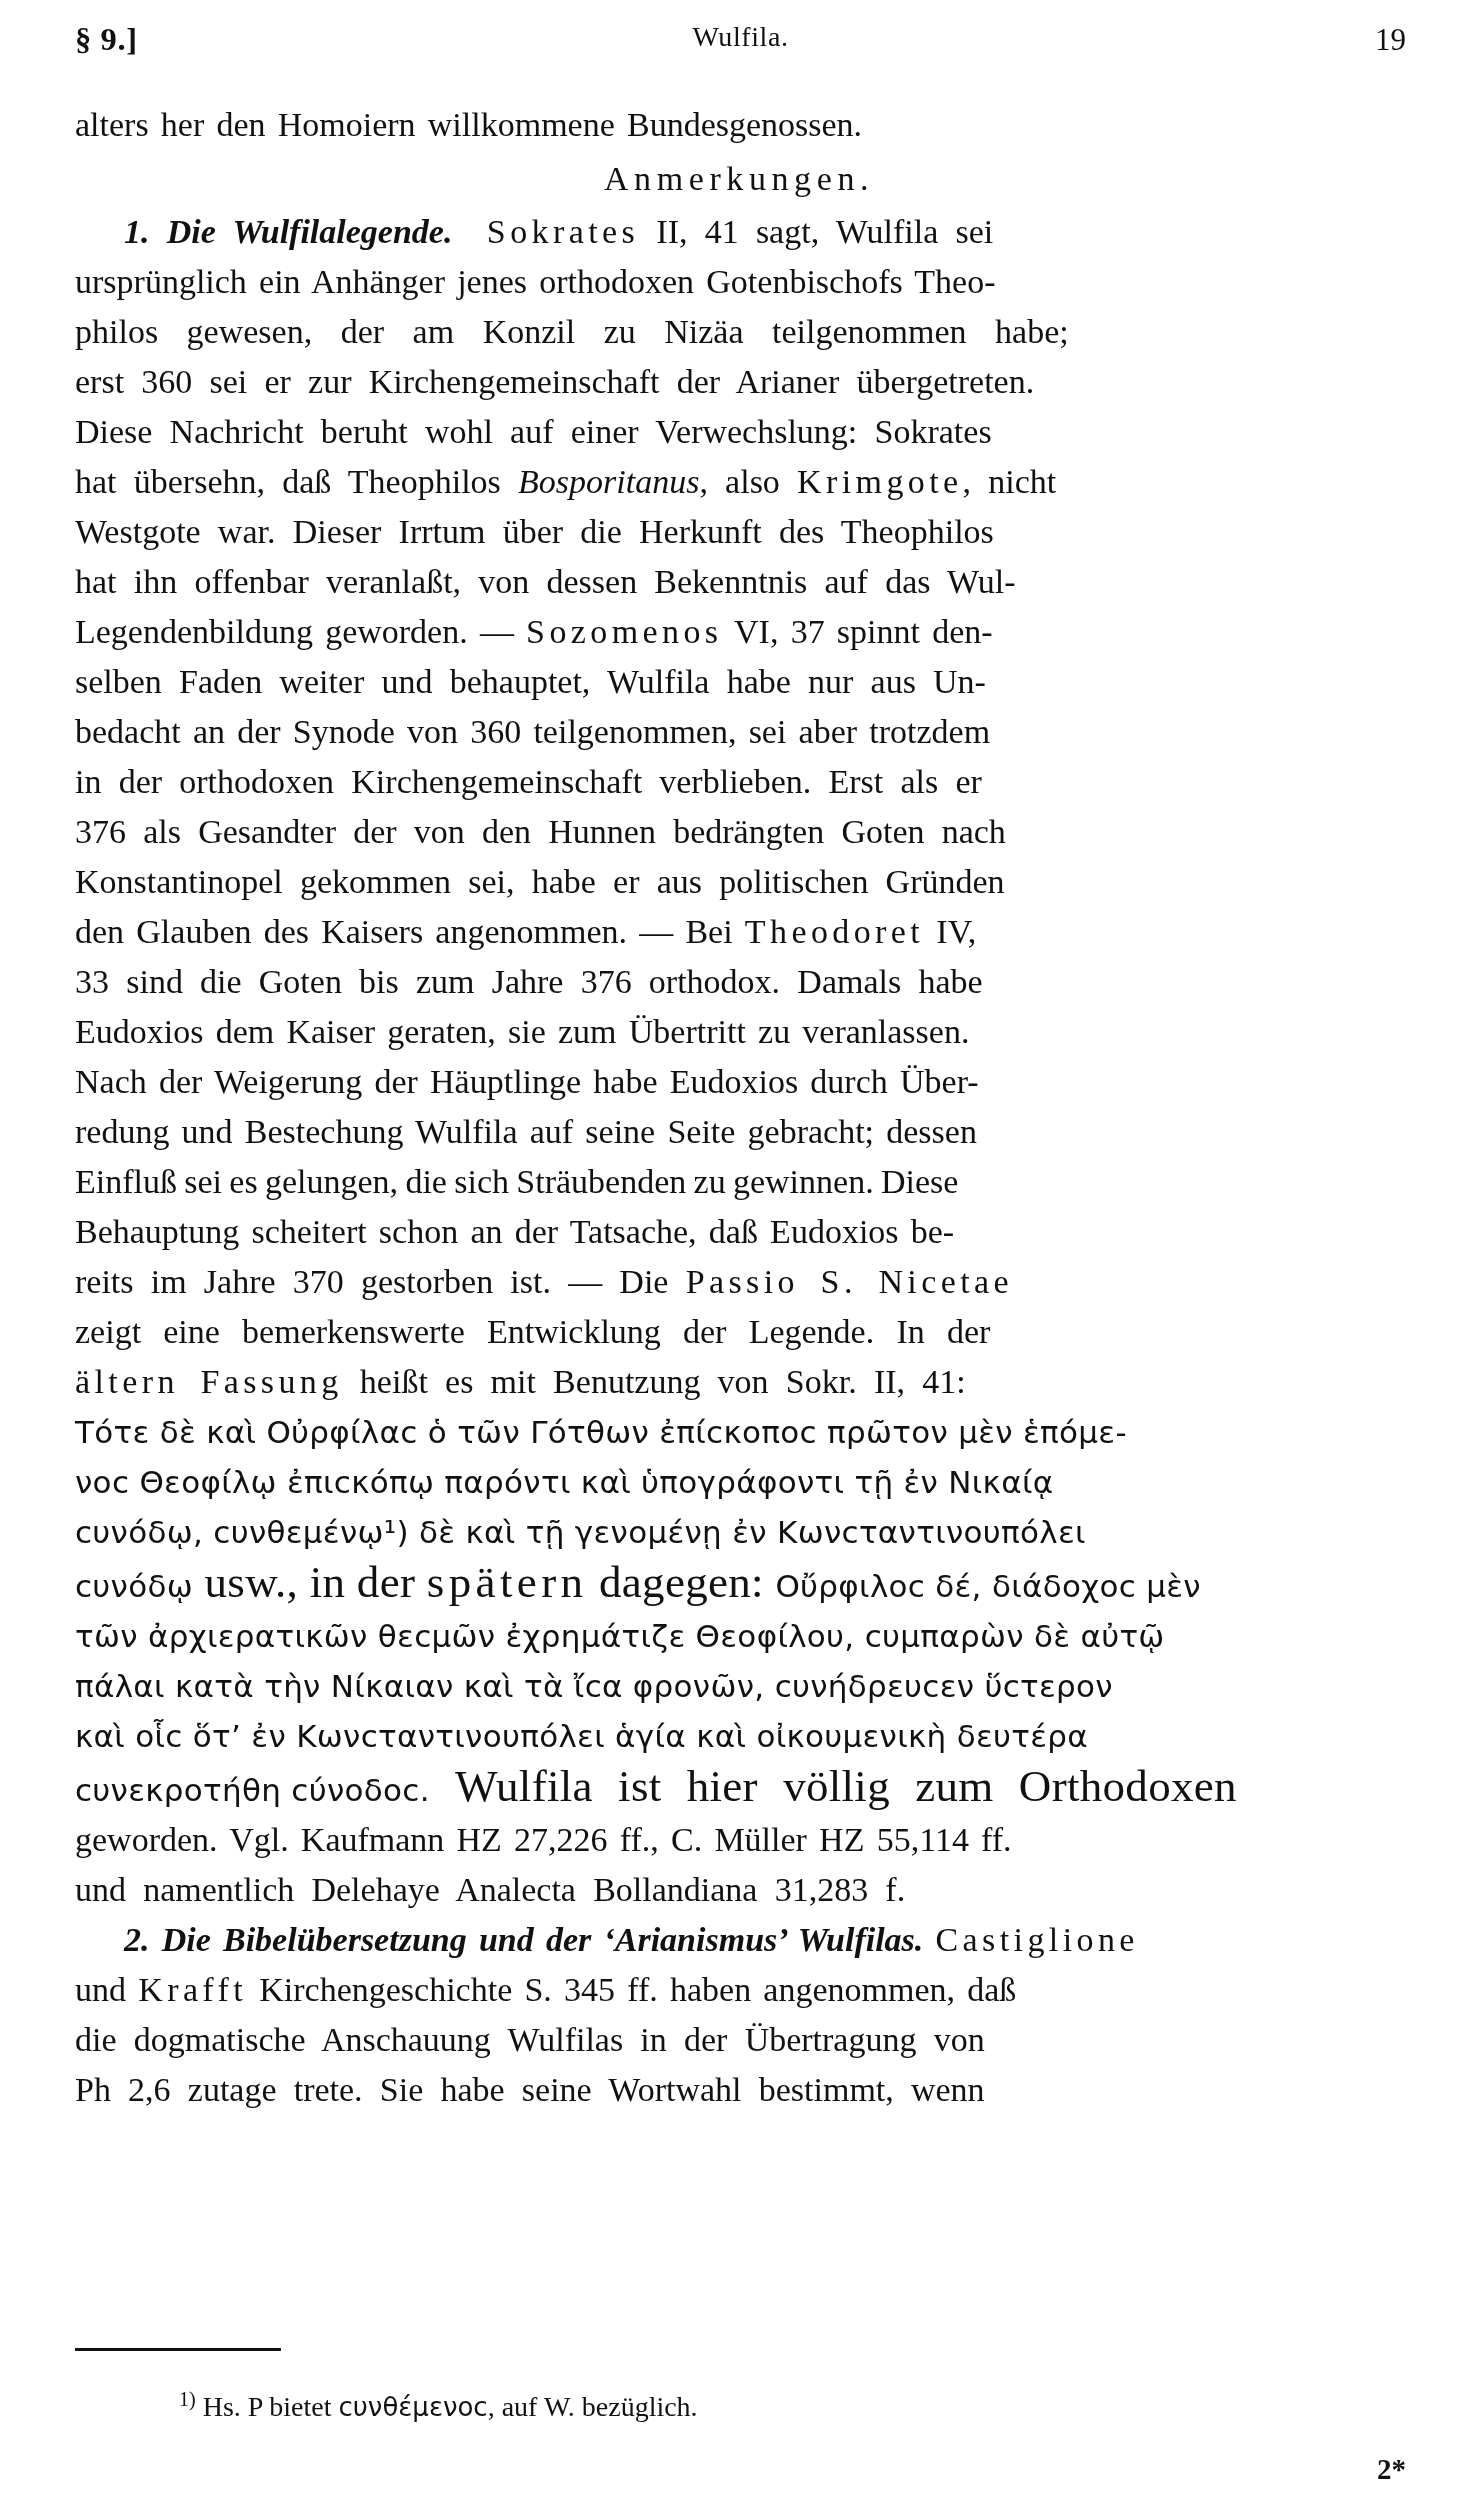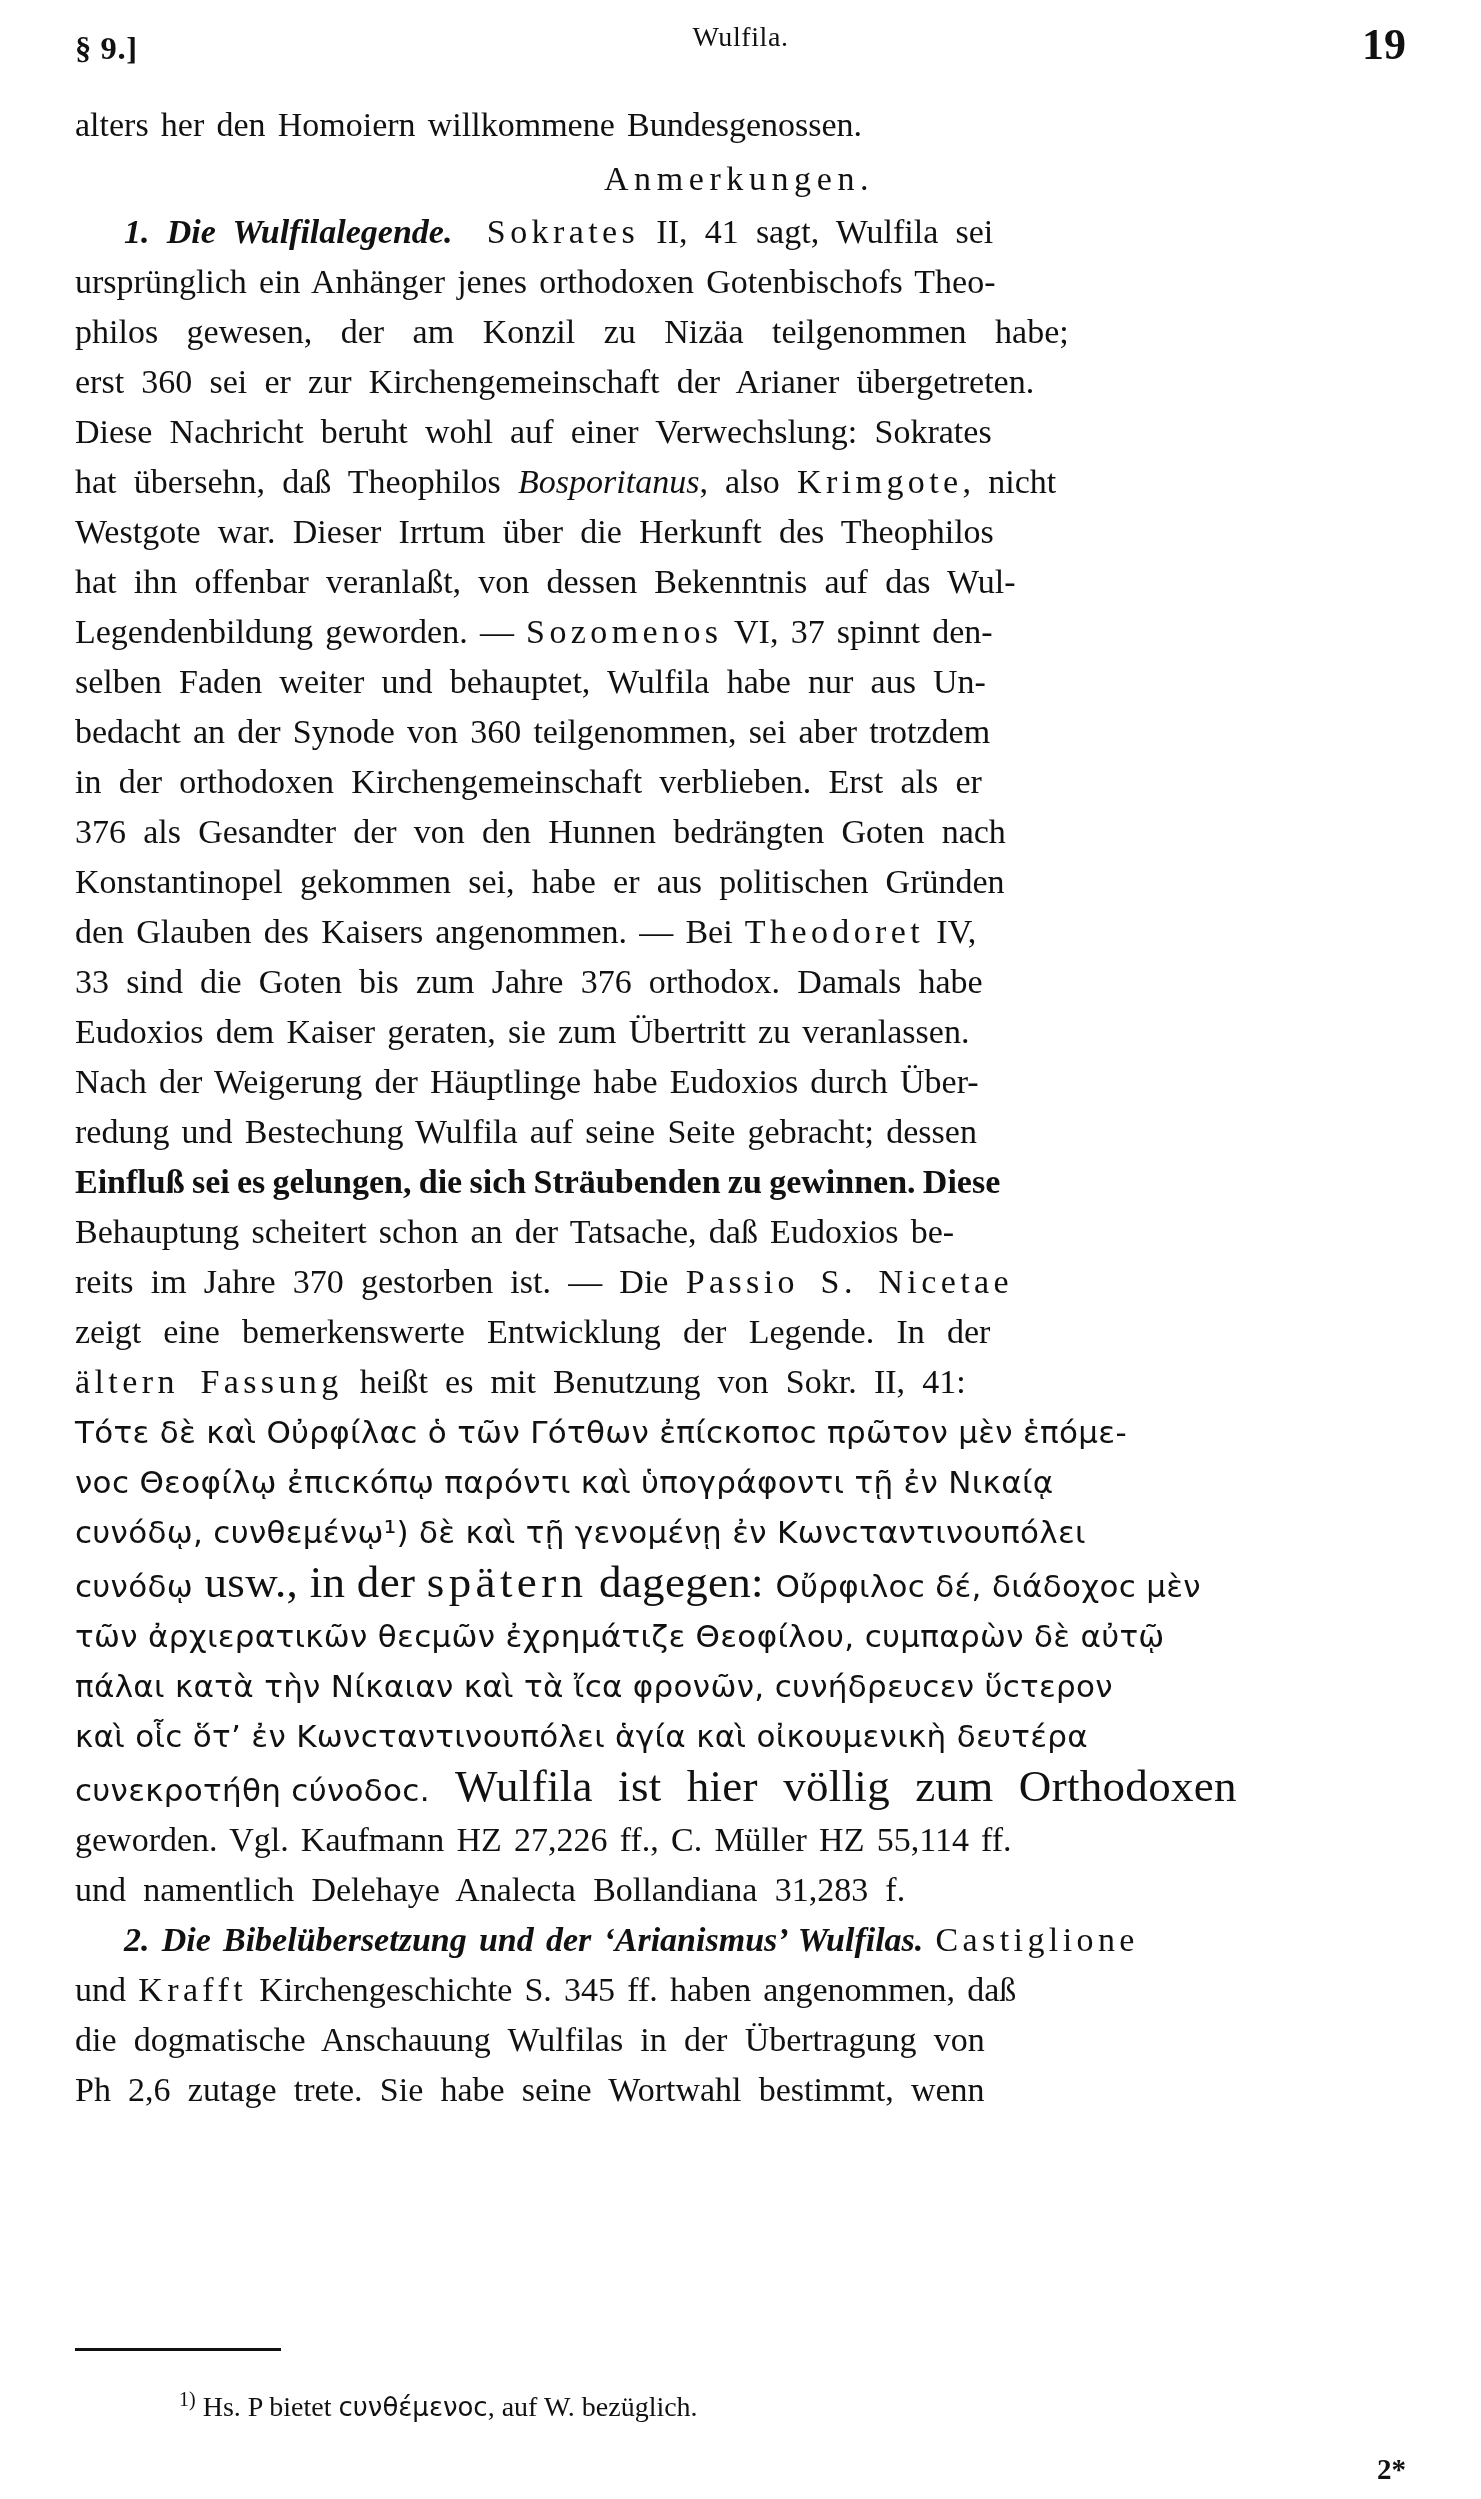--- a/index.html
+++ b/index.html
@@ -45,22 +45,22 @@
   .runhead .runtitle {
     font-weight: 400;
     font-size: 28px;
     letter-spacing: 0.6px;
     position: absolute;
     left: 0;
     right: 0;
     text-align: center;
   }
   .runhead .folio-right {
-    font-weight: 700;
-    font-size: 44px;
+    font-weight: 400;
+    font-size: 31px;
   }
 
   
   .column {
     position: absolute;
     left: 75px;
     top: 100px;
     width: 1328px;
   }
 
@@ -144,21 +144,21 @@
     top: 2453px;
     font-size: 29px;
     font-weight: 700;
   }
 
   
   .w1 { word-spacing: 3.7px; }
   .w2 { word-spacing: 8.7px; }
   .w3 { word-spacing: 13.7px; }
   .w4 { word-spacing: 20px; }
-  .wn { word-spacing: -1.2px; font-weight: bold; }
+  .wn { word-spacing: -1.2px; }
 </style>
 </head>
 <body>
 
 <div class="page">
 
   <div class="runhead">
     <span class="folio-left">§ 9.]</span>
     <span class="runtitle">Wulfila.</span>
     <span class="folio-right">19</span>

